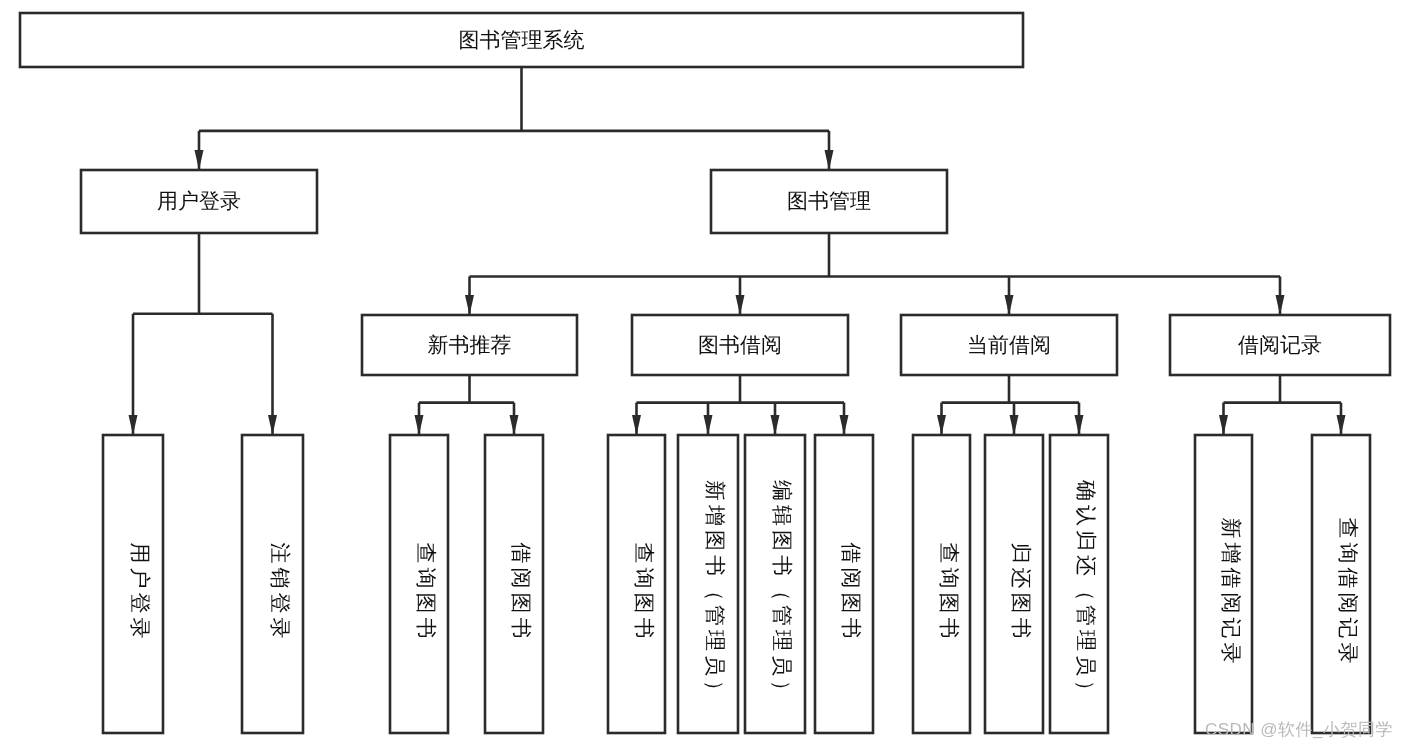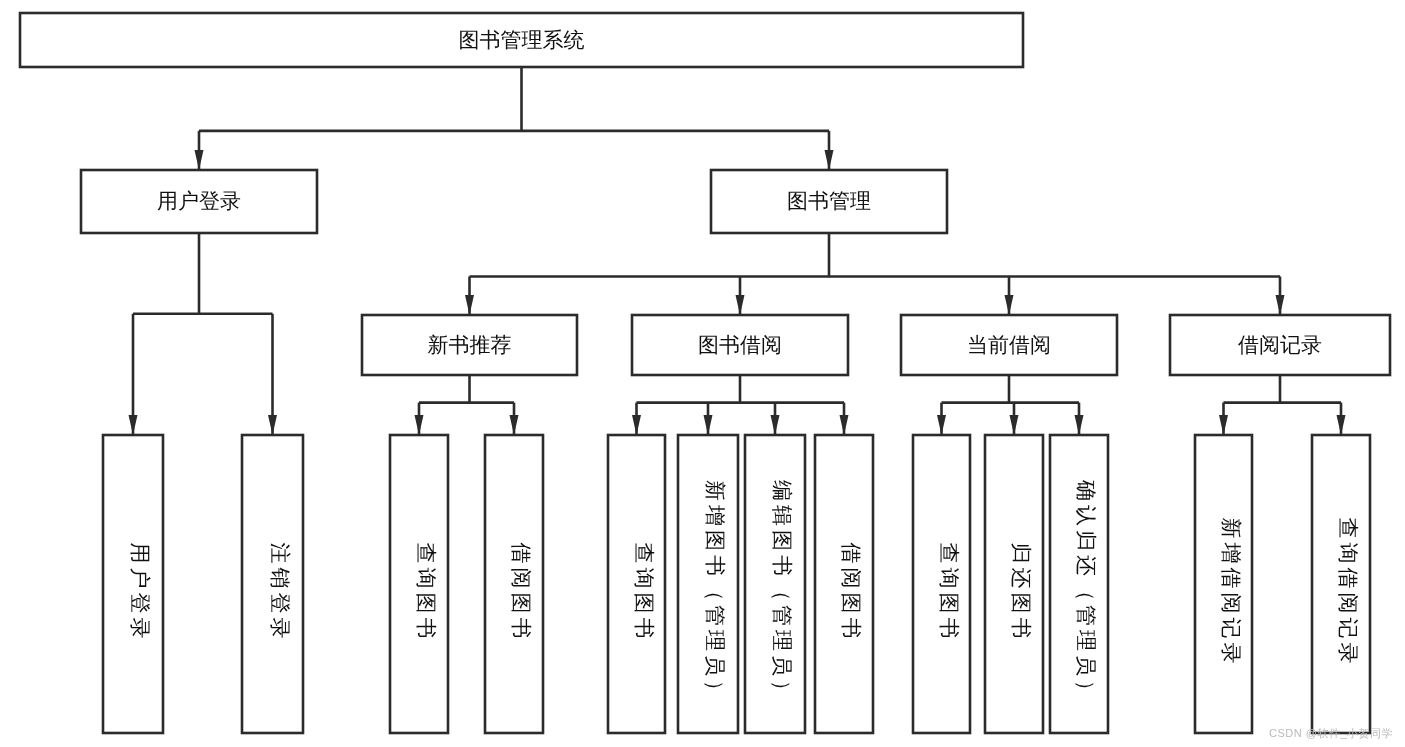--- a/index.html
+++ b/index.html
@@ -51,21 +51,21 @@
     font-family: "Liberation Sans", "DejaVu Sans", sans-serif;
     font-size: 21px;
     fill: #111111;
     text-anchor: middle;
   }
   .watermark {
     position: absolute;
     right: 12px;
     bottom: 6px;
     font-family: "Liberation Sans", "DejaVu Sans", sans-serif;
-    font-size: 11px;
+    font-size: 17px;
     color: #b9b9b9;
     letter-spacing: 0.5px;
     white-space: nowrap;
     user-select: none;
   }
 </style>
 </head>
 <body>
 
 <div id="diagram-root">

